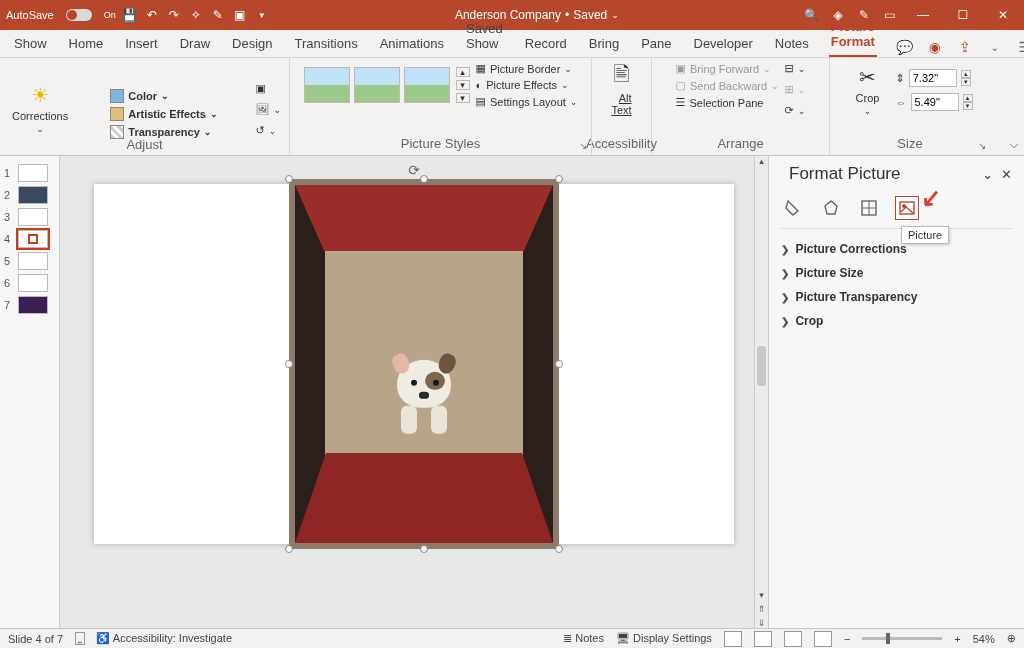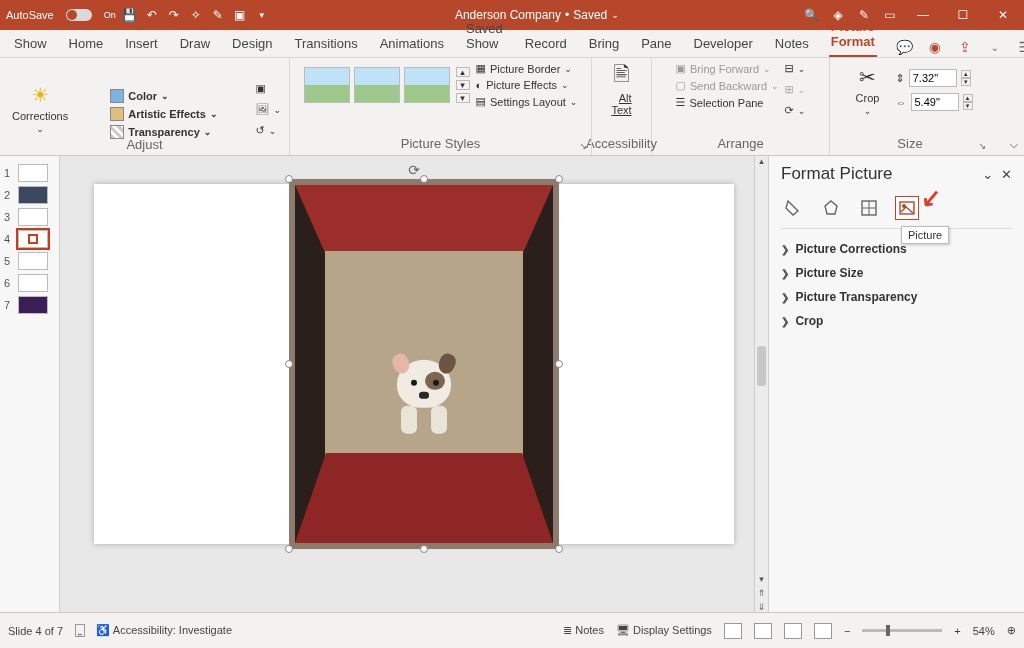--- a/index.html
+++ b/index.html
@@ -69,34 +69,34 @@
 .dog .paw { width:16px; height:28px; background:#eae4d8; border-radius:6px; }
 .handle { width:8px; height:8px; background:#fff; border:1px solid #888; border-radius:50%; position:absolute; }
 .rot { position:absolute; left:50%; top:-24px; transform:translateX(-50%); color:#666; font-size:14px; }
 .vscroll { position:absolute; right:0; top:0; bottom:0; width:14px; background:#ececec; border-left:1px solid #ccc; }
 .vscroll .sthumb { position:absolute; left:2px; right:2px; top:190px; height:40px; background:#c7c7c7; border-radius:3px; }
 .vscroll .sar { position:absolute; left:0; right:0; text-align:center; font-size:9px; color:#555; }
 
 
 .pane { width:256px; background:#f7f7f7; border-left:1px solid #ccc; padding:8px 12px; position:relative; }
 .pane-h { display:flex; align-items:center; justify-content:space-between; }
-.pane-title { font-size:17px; color:#333; }
+.pane-title { font-size:17px; color:#333;margin-left:8px; }
 .pane-ctl { display:flex; gap:8px; color:#444; font-size:13px; }
 .pane-tabs { display:flex; gap:14px; margin:12px 0 8px; align-items:center; }
 .pane-tab { width:24px; height:24px; display:flex; align-items:center; justify-content:center; cursor:pointer; color:#555; }
 .pane-tab.sel { border:1px solid #b7472a; background:#fff; color:#b7472a; }
 .pane-tab.sel svg path, .pane-tab.sel svg circle { stroke:#b7472a; }
 .tt { position:absolute; left:132px; top:70px; background:#fff; border:1px solid #bbb; padding:2px 6px; font-size:11px; box-shadow:1px 1px 3px rgba(0,0,0,.2); }
 .arrow { position:absolute; left:152px; top:28px; font-size:24px; color:#e03b2a; font-weight:bold; transform:rotate(-5deg); }
 .pane hr { border:none; border-top:1px solid #ddd; margin:4px 0 8px; }
 .pane-item { display:flex; align-items:center; gap:6px; font-size:12px; font-weight:600; padding:5px 0; cursor:pointer; }
 .pane-item .chev { font-size:10px; color:#555; }
 
 
-.status { height:36px; background:#f3f2f1; border-top:1px solid #c8c8c8; display:flex; align-items:center; font-size:11px; padding:0 8px; gap:12px; color:#444; }
+.status { height:20px; background:#f3f2f1; border-top:1px solid #c8c8c8; display:flex; align-items:center; font-size:11px; padding:0 8px; gap:12px; color:#444; }
 .status .flx { flex:1; }
 .zoom-sl { width:80px; height:3px; background:#bbb; position:relative; }
 .zoom-sl .zt { position:absolute; top:-4px; left:24px; width:4px; height:11px; background:#666; }
 .vw-btn { width:18px; height:16px; border:1px solid #999; cursor:pointer; background:#fff; }
 
 .micon { width:26px; height:26px; }
 .micon-sm { width:18px; height:18px; vertical-align:middle; }
 </style>
 </head>
 <body>

